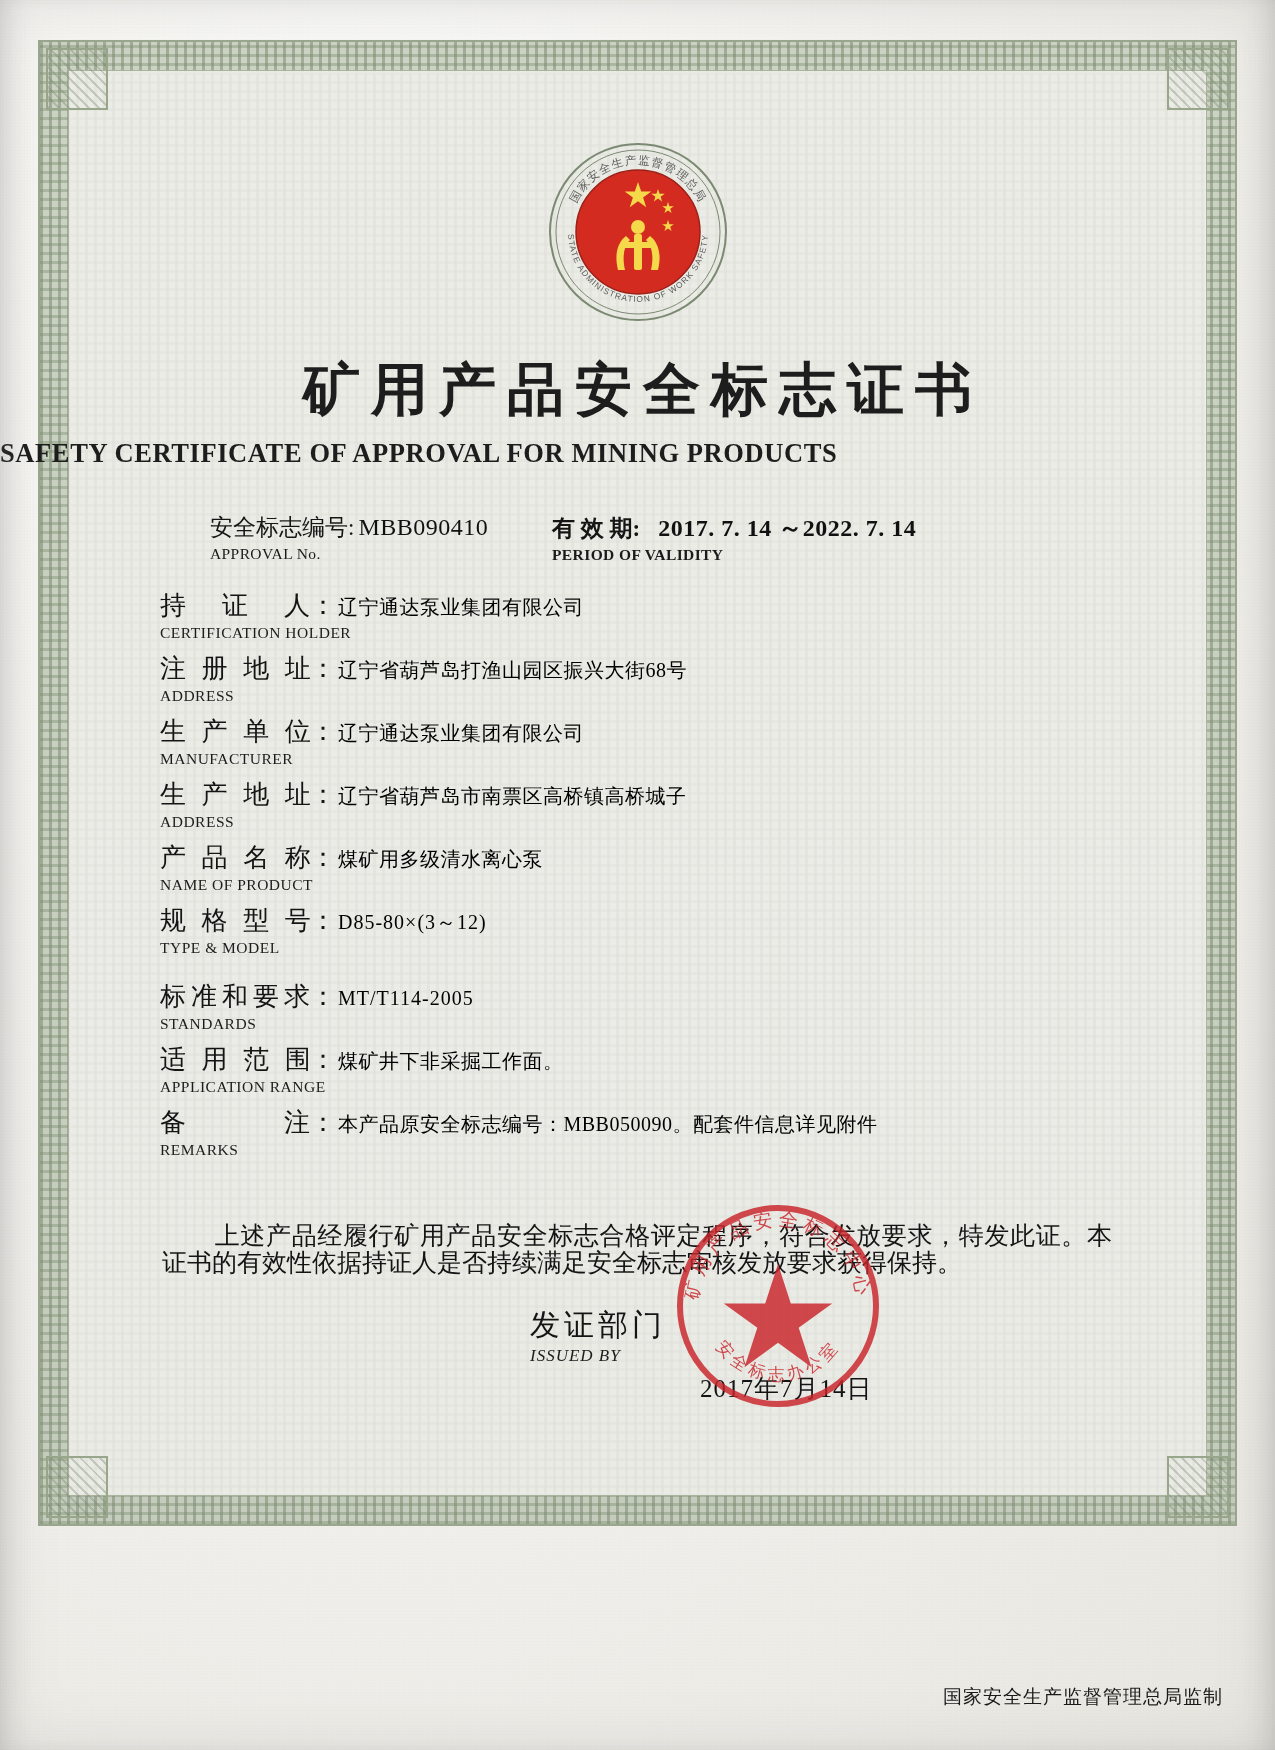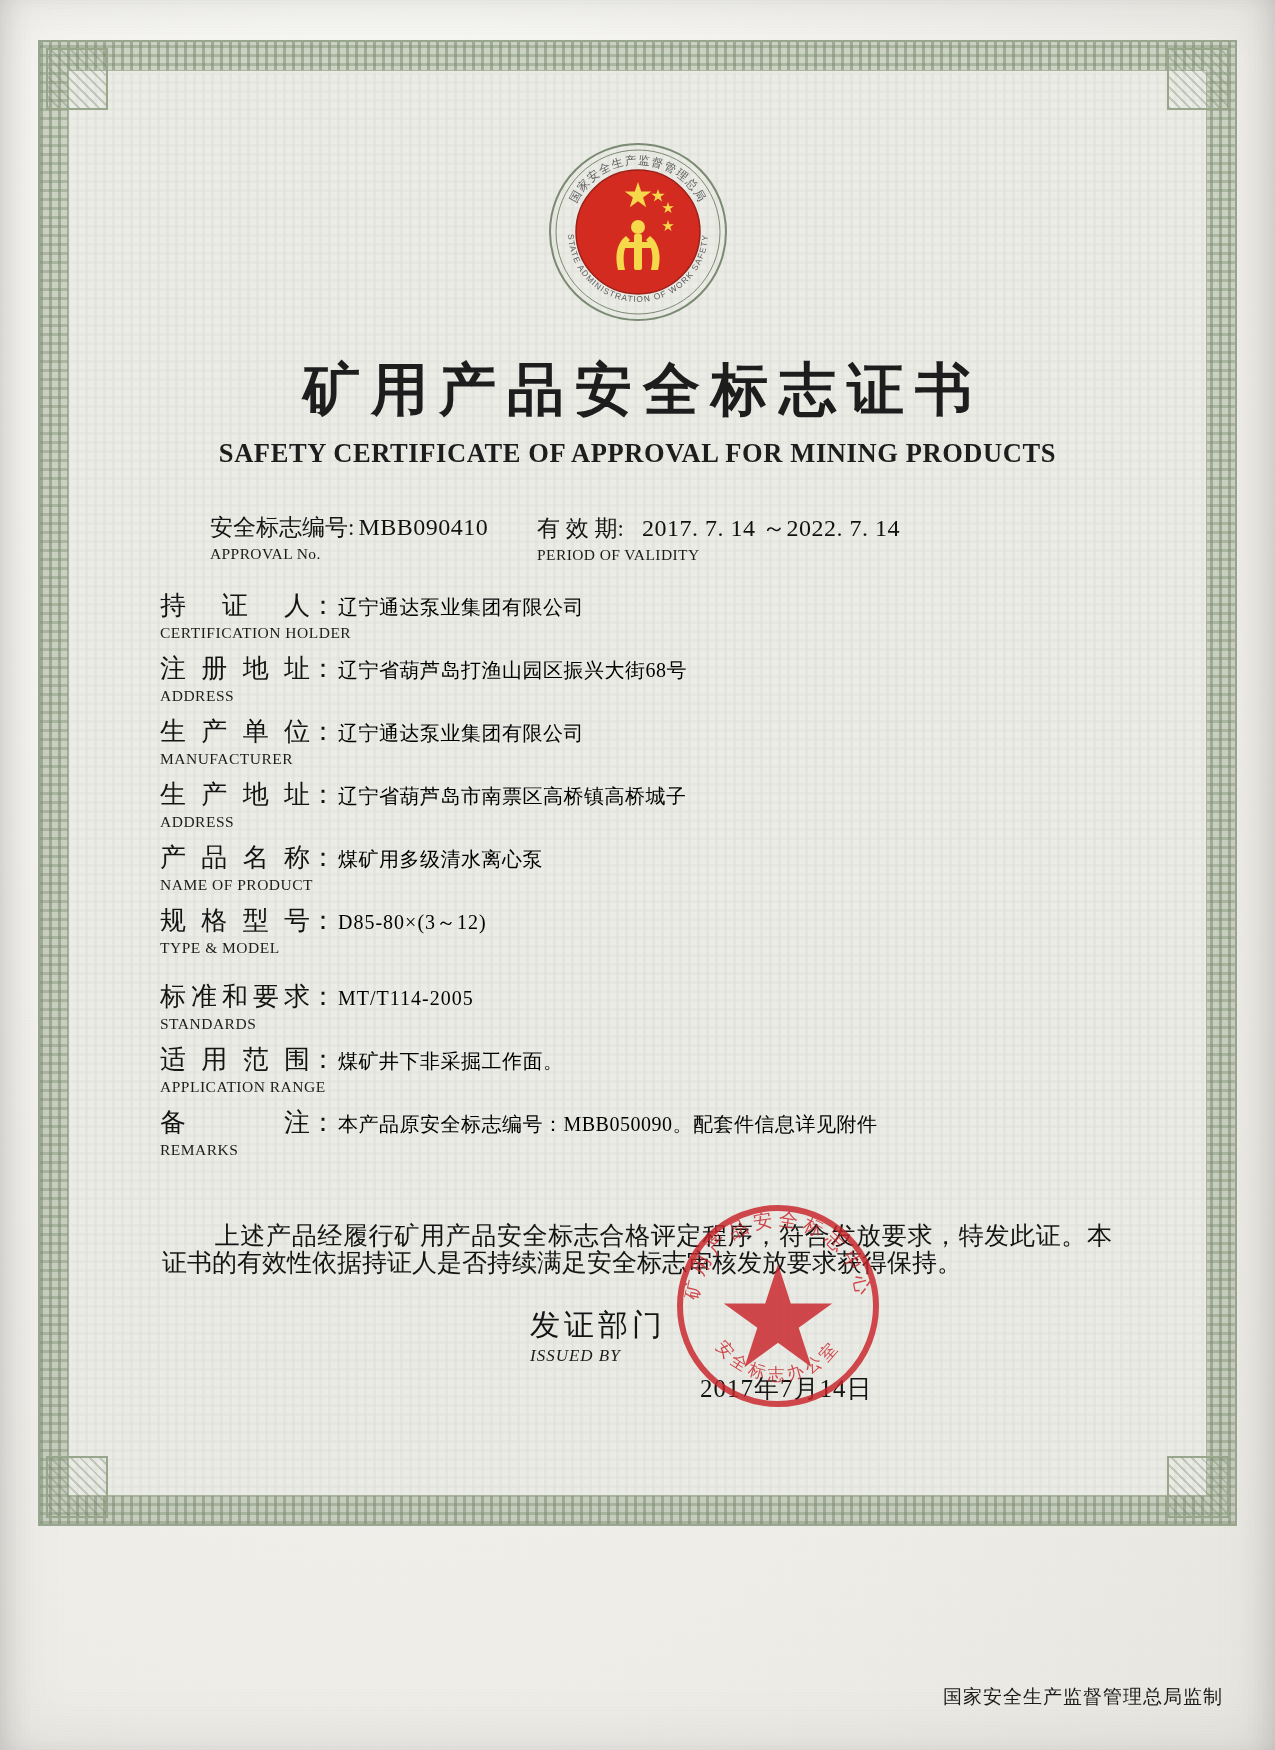--- a/index.html
+++ b/index.html
@@ -127,21 +127,20 @@
     font-size: 57px;
     font-weight: bold;
     letter-spacing: 11px;
     color: #1d1d1d;
     text-indent: 11px;
   }
   #title-en {
     position: absolute;
     left: 0; right: 0;
     top: 438px;
-    text-align: center;
     font-family: "Liberation Serif", serif;
     font-size: 26.5px;
     font-weight: bold;
     letter-spacing: .6px;
     color: #1d1d1d;
   }
 
   
   #meta-row {
     position: absolute;
@@ -166,21 +165,21 @@
   }
   .meta-val {
     font-size: 24px;
     color: #111;
     font-family: "Liberation Serif", serif;
     letter-spacing: .5px;
   }
 
   #meta-approval { left: 0; top: 0; }
   #meta-approval .meta-val { display: inline; }
-  #meta-validity { left: 327px; top: 0; }
+  #meta-validity { left: 342px; top: 0; font-weight: bold; }
 
   
   #fields {
     position: absolute;
     left: 160px;
     top: 588px;
     width: 960px;
   }
   .field {
     position: relative;
@@ -197,20 +196,21 @@
     font-family: "Liberation Serif", serif;
     width: 172px;
     display: inline-block;
     letter-spacing: 0px;
   }
   .label-cn.spread {
     text-align: justify;
     text-align-last: justify;
     width: 150px;
     padding-right: 0;
+    font-family: Liberation Mono, monospace;
   }
   .colon {
     font-size: 26px;
     color: #141414;
     padding: 0 2px 0 0;
   }
   .value {
     font-size: 20px;
     color: #000000;
     font-family: "Liberation Serif", serif;

